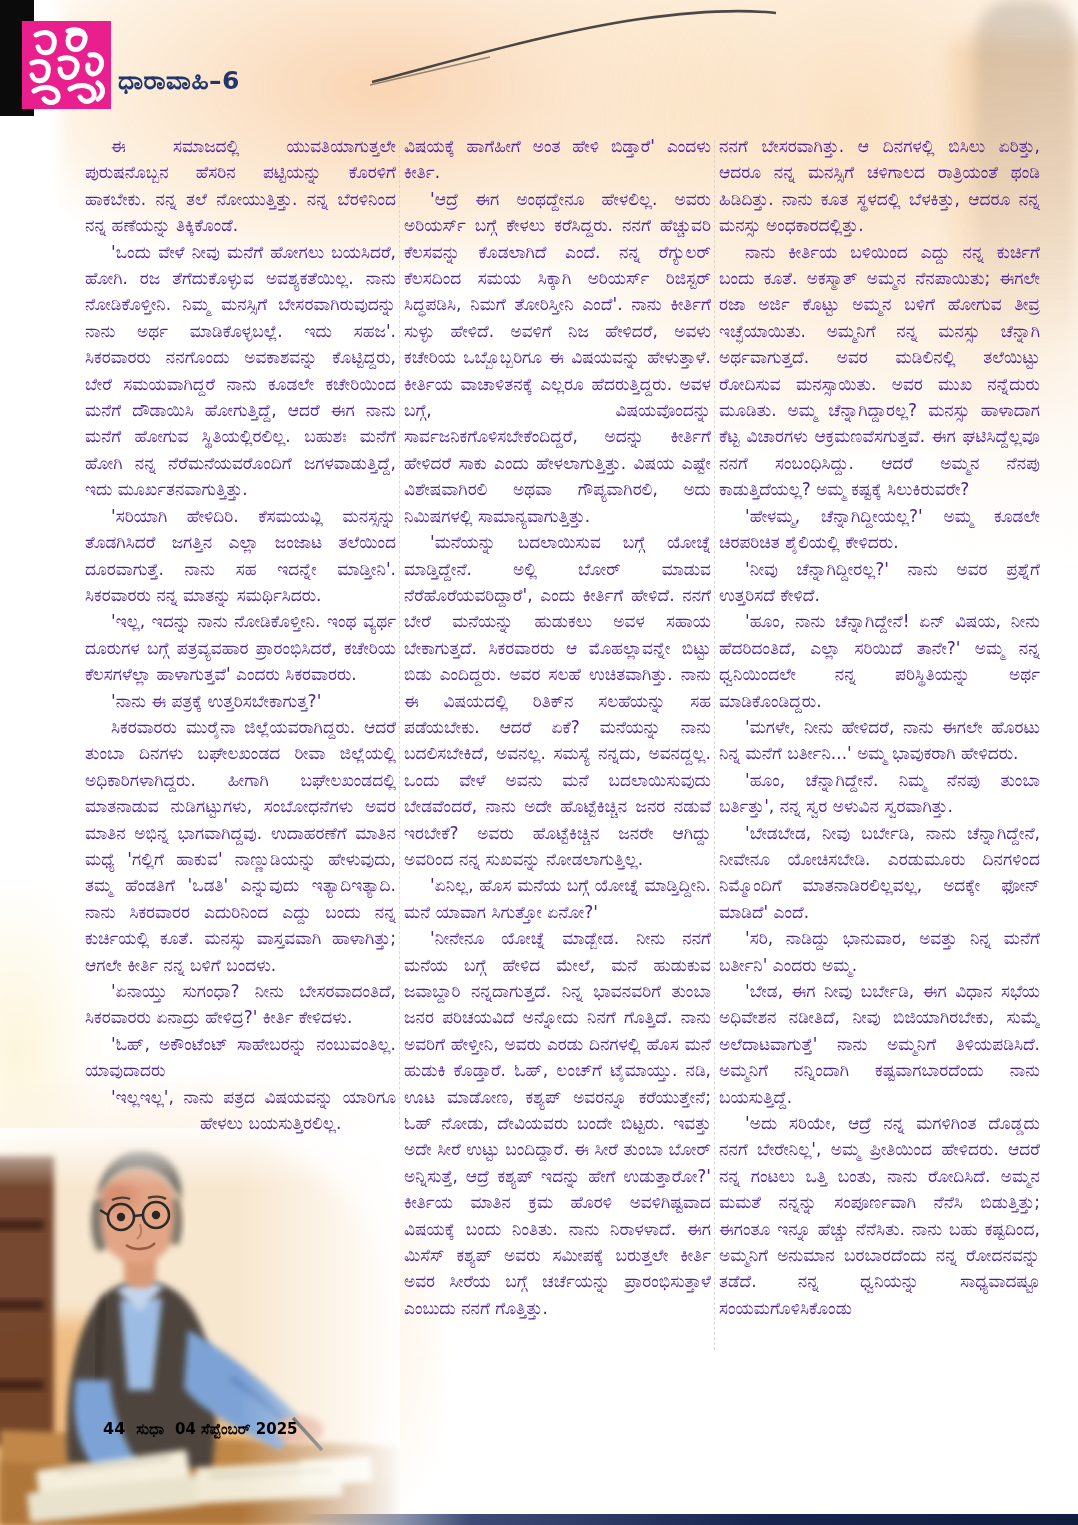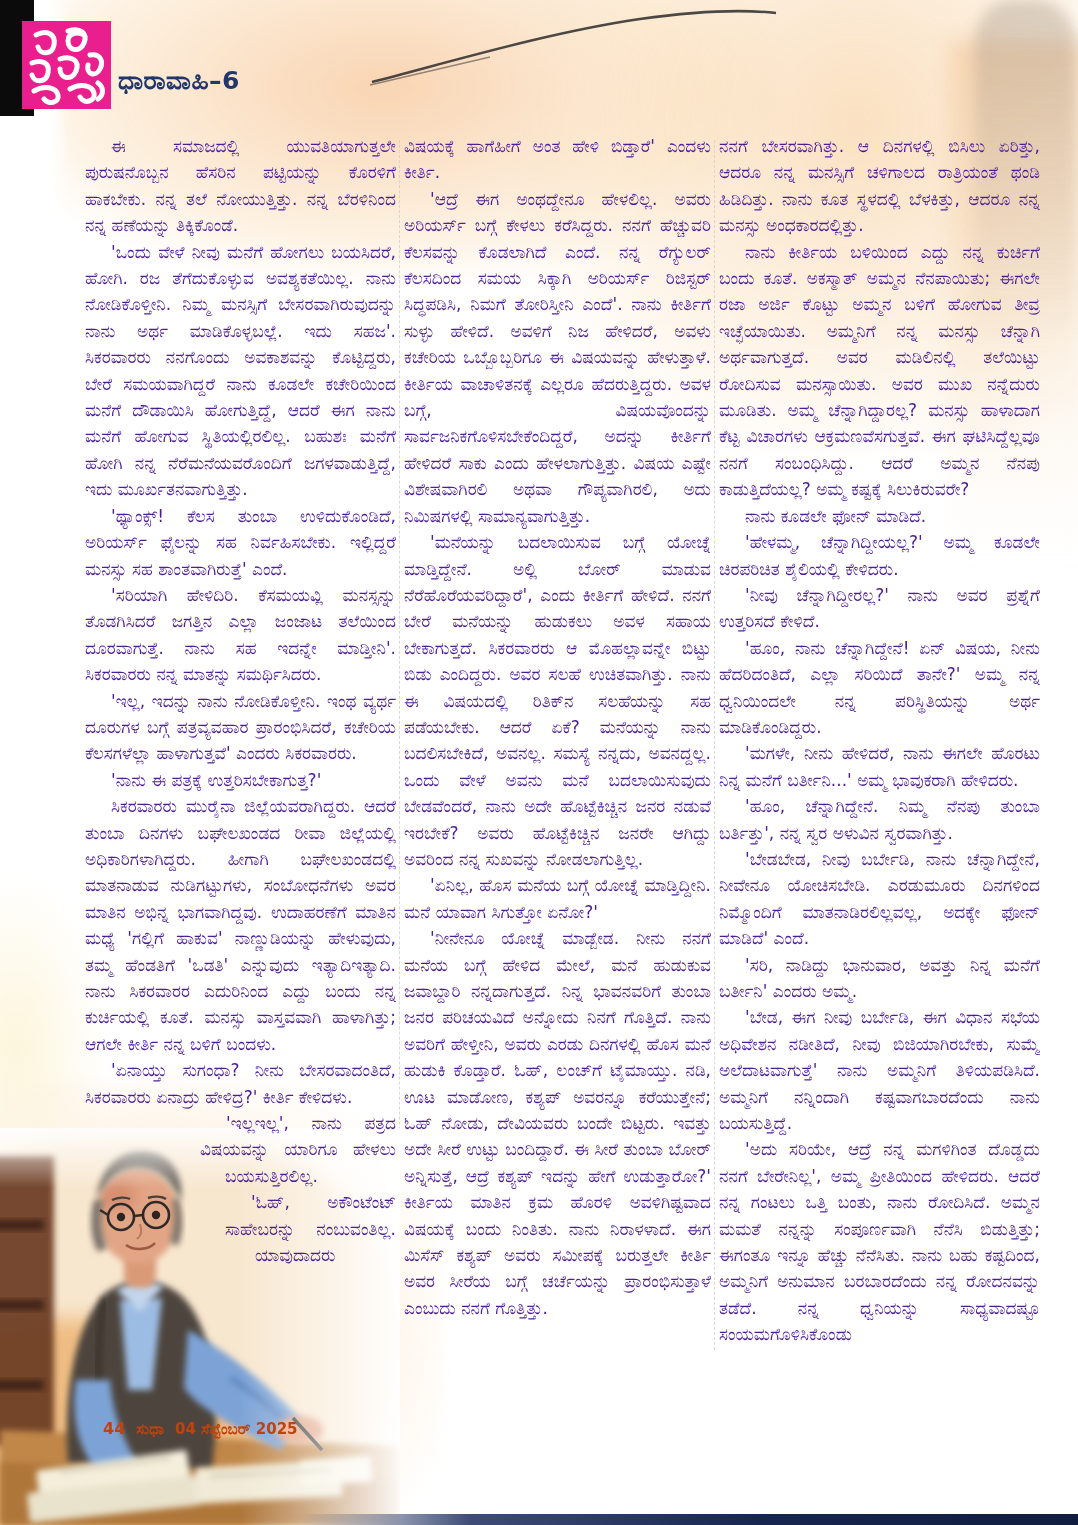--- a/index.html
+++ b/index.html
@@ -56,21 +56,21 @@
     border-left:1px dashed #cdcdcd;opacity:.75;
   }
   .rule-1{left:399px;}
   .rule-2{left:714px;}
   
   .illustration{position:absolute;left:0;top:1128px;width:400px;height:397px;}
   
   .footer{
     position:absolute;left:103px;top:1419px;z-index:5;
     display:flex;align-items:baseline;gap:11px;
-    font-size:15px;color:#c2410c;font-weight:700;
+    font-size:15px;color:#000000;font-weight:700;
   }
   .footer .pgno{font-size:16px;}
   
   .bottom-bar{
     position:absolute;left:300px;top:1514px;width:778px;height:11px;
     background:linear-gradient(90deg,rgba(27,44,94,0) 0%,rgba(27,44,94,.85) 22%,#16254f 60%,#111d40 100%);
   }
 </style>
 </head>
 <body>
@@ -188,40 +188,38 @@
 
       <rect x="240" y="0" width="160" height="397" fill="url(#fadeR)"></rect>
       <rect x="0" y="0" width="400" height="60" fill="url(#fadeT)"></rect>
     </svg>
   </div>
 
   <div class="col col-1" id="col1">
     <div class="illu-float"></div>
   <p>ಈ ಸಮಾಜದಲ್ಲಿ ಯುವತಿಯಾಗುತ್ತಲೇ ಪುರುಷನೊಬ್ಬನ ಹೆಸರಿನ ಪಟ್ಟಿಯನ್ನು ಕೊರಳಿಗೆ ಹಾಕಬೇಕು. ನನ್ನ ತಲೆ ನೋಯುತ್ತಿತ್ತು. ನನ್ನ ಬೆರಳಿನಿಂದ ನನ್ನ ಹಣೆಯನ್ನು ತಿಕ್ಕಿಕೊಂಡೆ.</p>
       <p>'ಒಂದು ವೇಳೆ ನೀವು ಮನೆಗೆ ಹೋಗಲು ಬಯಸಿದರೆ, ಹೋಗಿ. ರಜ ತೆಗೆದುಕೊಳ್ಳುವ ಅವಶ್ಯಕತೆಯಿಲ್ಲ. ನಾನು ನೋಡಿಕೊಳ್ತೀನಿ. ನಿಮ್ಮ ಮನಸ್ಸಿಗೆ ಬೇಸರವಾಗಿರುವುದನ್ನು ನಾನು ಅರ್ಥ ಮಾಡಿಕೊಳ್ಳಬಲ್ಲೆ. ಇದು ಸಹಜ'. ಸಿಕರವಾರರು ನನಗೊಂದು ಅವಕಾಶವನ್ನು ಕೊಟ್ಟಿದ್ದರು, ಬೇರೆ ಸಮಯವಾಗಿದ್ದರೆ ನಾನು ಕೂಡಲೇ ಕಚೇರಿಯಿಂದ ಮನೆಗೆ ದೌಡಾಯಿಸಿ ಹೋಗುತ್ತಿದ್ದೆ, ಆದರೆ ಈಗ ನಾನು ಮನೆಗೆ ಹೋಗುವ ಸ್ಥಿತಿಯಲ್ಲಿರಲಿಲ್ಲ. ಬಹುಶಃ ಮನೆಗೆ ಹೋಗಿ ನನ್ನ ನೆರೆಮನೆಯವರೊಂದಿಗೆ ಜಗಳವಾಡುತ್ತಿದ್ದೆ, ಇದು ಮೂರ್ಖತನವಾಗುತ್ತಿತ್ತು.</p>
-      <p>'ಥ್ಯಾಂಕ್ಸ್! ಕೆಲಸ ತುಂಬಾ ಉಳಿದುಕೊಂಡಿದೆ, ಅರಿಯರ್ಸ್ ಫೈಲನ್ನು ಸಹ ನಿರ್ವಹಿಸಬೇಕು. ಇಲ್ಲಿದ್ದರೆ ಮನಸ್ಸು ಸಹ ಶಾಂತವಾಗಿರುತ್ತೆ' ಎಂದೆ.</p>
       <p>'ಸರಿಯಾಗಿ ಹೇಳಿದಿರಿ. ಕೆಸಮಯವ್ಲಿ ಮನಸ್ಸನ್ನು ತೊಡಗಿಸಿದರೆ ಜಗತ್ತಿನ ಎಲ್ಲಾ ಜಂಜಾಟ ತಲೆಯಿಂದ ದೂರವಾಗುತ್ತೆ. ನಾನು ಸಹ ಇದನ್ನೇ ಮಾಡ್ತೀನಿ'. ಸಿಕರವಾರರು ನನ್ನ ಮಾತನ್ನು ಸಮರ್ಥಿಸಿದರು.</p>
       <p>'ಇಲ್ಲ, ಇದನ್ನು ನಾನು ನೋಡಿಕೊಳ್ತೀನಿ. ಇಂಥ ವ್ಯರ್ಥ ದೂರುಗಳ ಬಗ್ಗೆ ಪತ್ರವ್ಯವಹಾರ ಪ್ರಾರಂಭಿಸಿದರೆ, ಕಚೇರಿಯ ಕೆಲಸಗಳೆಲ್ಲಾ ಹಾಳಾಗುತ್ತವೆ' ಎಂದರು ಸಿಕರವಾರರು.</p>
       <p>'ನಾನು ಈ ಪತ್ರಕ್ಕೆ ಉತ್ತರಿಸಬೇಕಾಗುತ್ತ?'</p>
       <p>ಸಿಕರವಾರರು ಮುರೈನಾ ಜಿಲ್ಲೆಯವರಾಗಿದ್ದರು. ಆದರೆ ತುಂಬಾ ದಿನಗಳು ಬಘೇಲಖಂಡದ ರೀವಾ ಜಿಲ್ಲೆಯಲ್ಲಿ ಅಧಿಕಾರಿಗಳಾಗಿದ್ದರು. ಹೀಗಾಗಿ ಬಘೇಲಖಂಡದಲ್ಲಿ ಮಾತನಾಡುವ ನುಡಿಗಟ್ಟುಗಳು, ಸಂಬೋಧನೆಗಳು ಅವರ ಮಾತಿನ ಅಭಿನ್ನ ಭಾಗವಾಗಿದ್ದವು. ಉದಾಹರಣೆಗೆ ಮಾತಿನ ಮಧ್ಯೆ 'ಗಲ್ಲಿಗೆ ಹಾಕುವ' ನಾಣ್ಣುಡಿಯನ್ನು ಹೇಳುವುದು, ತಮ್ಮ ಹೆಂಡತಿಗೆ 'ಒಡತಿ' ಎನ್ನುವುದು ಇತ್ಯಾದಿಇತ್ಯಾದಿ. ನಾನು ಸಿಕರವಾರರ ಎದುರಿನಿಂದ ಎದ್ದು ಬಂದು ನನ್ನ ಕುರ್ಚಿಯಲ್ಲಿ ಕೂತೆ. ಮನಸ್ಸು ವಾಸ್ತವವಾಗಿ ಹಾಳಾಗಿತ್ತು; ಆಗಲೇ ಕೀರ್ತಿ ನನ್ನ ಬಳಿಗೆ ಬಂದಳು.</p>
       <p>'ಏನಾಯ್ತು ಸುಗಂಧಾ? ನೀನು ಬೇಸರವಾದಂತಿದೆ, ಸಿಕರವಾರರು ಏನಾದ್ರು ಹೇಳಿದ್ರ?' ಕೀರ್ತಿ ಕೇಳಿದಳು.</p>
+      <p>'ಓಹ್, ಅಕೌಂಟೆಂಟ್ ಸಾಹೇಬರನ್ನು ನಂಬುವಂತಿಲ್ಲ. ಯಾವುದಾದರು</p>
       <p>'ಇಲ್ಲಇಲ್ಲ', ನಾನು ಪತ್ರದ ವಿಷಯವನ್ನು ಯಾರಿಗೂ ಹೇಳಲು ಬಯಸುತ್ತಿರಲಿಲ್ಲ.</p>
-      <p>'ಓಹ್, ಅಕೌಂಟೆಂಟ್ ಸಾಹೇಬರನ್ನು ನಂಬುವಂತಿಲ್ಲ. ಯಾವುದಾದರು</p>
     </div>
   <div class="col col-2" id="col2">
       <p class="noindent">ವಿಷಯಕ್ಕೆ ಹಾಗೆಹೀಗೆ ಅಂತ ಹೇಳಿ ಬಿಡ್ತಾರೆ' ಎಂದಳು ಕೀರ್ತಿ.</p>
       <p>'ಆದ್ರೆ ಈಗ ಅಂಥದ್ದೇನೂ ಹೇಳಲಿಲ್ಲ. ಅವರು ಅರಿಯರ್ಸ್ ಬಗ್ಗೆ ಕೇಳಲು ಕರೆಸಿದ್ದರು. ನನಗೆ ಹೆಚ್ಚುವರಿ ಕೆಲಸವನ್ನು ಕೊಡಲಾಗಿದೆ ಎಂದೆ. ನನ್ನ ರೆಗ್ಯುಲರ್ ಕೆಲಸದಿಂದ ಸಮಯ ಸಿಕ್ಕಾಗಿ ಅರಿಯರ್ಸ್ ರಿಜಿಸ್ಟರ್ ಸಿದ್ಧಪಡಿಸಿ, ನಿಮಗೆ ತೋರಿಸ್ತೀನಿ ಎಂದೆ'. ನಾನು ಕೀರ್ತಿಗೆ ಸುಳ್ಳು ಹೇಳಿದೆ. ಅವಳಿಗೆ ನಿಜ ಹೇಳಿದರೆ, ಅವಳು ಕಚೇರಿಯ ಒಬ್ಬೊಬ್ಬರಿಗೂ ಈ ವಿಷಯವನ್ನು ಹೇಳುತ್ತಾಳೆ. ಕೀರ್ತಿಯ ವಾಚಾಳಿತನಕ್ಕೆ ಎಲ್ಲರೂ ಹೆದರುತ್ತಿದ್ದರು. ಅವಳ ಬಗ್ಗೆ, ವಿಷಯವೊಂದನ್ನು ಸಾರ್ವಜನಿಕಗೊಳಿಸಬೇಕೆಂದಿದ್ದರೆ, ಅದನ್ನು ಕೀರ್ತಿಗೆ ಹೇಳಿದರೆ ಸಾಕು ಎಂದು ಹೇಳಲಾಗುತ್ತಿತ್ತು. ವಿಷಯ ಎಷ್ಟೇ ವಿಶೇಷವಾಗಿರಲಿ ಅಥವಾ ಗೌಪ್ಯವಾಗಿರಲಿ, ಅದು ನಿಮಿಷಗಳಲ್ಲಿ ಸಾಮಾನ್ಯವಾಗುತ್ತಿತ್ತು.</p>
       <p>'ಮನೆಯನ್ನು ಬದಲಾಯಿಸುವ ಬಗ್ಗೆ ಯೋಚ್ನೆ ಮಾಡ್ತಿದ್ದೇನೆ. ಅಲ್ಲಿ ಬೋರ್ ಮಾಡುವ ನೆರೆಹೊರೆಯವರಿದ್ದಾರೆ', ಎಂದು ಕೀರ್ತಿಗೆ ಹೇಳಿದೆ. ನನಗೆ ಬೇರೆ ಮನೆಯನ್ನು ಹುಡುಕಲು ಅವಳ ಸಹಾಯ ಬೇಕಾಗುತ್ತದೆ. ಸಿಕರವಾರರು ಆ ಮೊಹಲ್ಲಾವನ್ನೇ ಬಿಟ್ಟು ಬಿಡು ಎಂದಿದ್ದರು. ಅವರ ಸಲಹೆ ಉಚಿತವಾಗಿತ್ತು. ನಾನು ಈ ವಿಷಯದಲ್ಲಿ ರಿತಿಕ್‌ನ ಸಲಹೆಯನ್ನು ಸಹ ಪಡೆಯಬೇಕು. ಆದರೆ ಏಕೆ? ಮನೆಯನ್ನು ನಾನು ಬದಲಿಸಬೇಕಿದೆ, ಅವನಲ್ಲ. ಸಮಸ್ಯೆ ನನ್ನದು, ಅವನದ್ದಲ್ಲ. ಒಂದು ವೇಳೆ ಅವನು ಮನೆ ಬದಲಾಯಿಸುವುದು ಬೇಡವೆಂದರೆ, ನಾನು ಅದೇ ಹೊಟ್ಟೆಕಿಚ್ಚಿನ ಜನರ ನಡುವೆ ಇರಬೇಕೆ? ಅವರು ಹೊಟ್ಟೆಕಿಚ್ಚಿನ ಜನರೇ ಆಗಿದ್ದು ಅವರಿಂದ ನನ್ನ ಸುಖವನ್ನು ನೋಡಲಾಗುತ್ತಿಲ್ಲ.</p>
       <p>'ಏನಿಲ್ಲ, ಹೊಸ ಮನೆಯ ಬಗ್ಗೆ ಯೋಚ್ನೆ ಮಾಡ್ತಿದ್ದೀನಿ. ಮನೆ ಯಾವಾಗ ಸಿಗುತ್ತೋ ಏನೋ?'</p>
       <p>'ನೀನೇನೂ ಯೋಚ್ನೆ ಮಾಡ್ಬೇಡ. ನೀನು ನನಗೆ ಮನೆಯ ಬಗ್ಗೆ ಹೇಳಿದ ಮೇಲೆ, ಮನೆ ಹುಡುಕುವ ಜವಾಬ್ದಾರಿ ನನ್ನದಾಗುತ್ತದೆ. ನಿನ್ನ ಭಾವನವರಿಗೆ ತುಂಬಾ ಜನರ ಪರಿಚಯವಿದೆ ಅನ್ನೋದು ನಿನಗೆ ಗೊತ್ತಿದೆ. ನಾನು ಅವರಿಗೆ ಹೇಳ್ತೀನಿ, ಅವರು ಎರಡು ದಿನಗಳಲ್ಲಿ ಹೊಸ ಮನೆ ಹುಡುಕಿ ಕೊಡ್ತಾರೆ. ಓಹ್, ಲಂಚ್‌ಗೆ ಟೈಮಾಯ್ತು. ನಡಿ, ಊಟ ಮಾಡೋಣ, ಕಶ್ಯಪ್ ಅವರನ್ನೂ ಕರೆಯುತ್ತೇನೆ; ಓಹ್ ನೋಡು, ದೇವಿಯವರು ಬಂದೇ ಬಿಟ್ಟರು. ಇವತ್ತು ಅದೇ ಸೀರೆ ಉಟ್ಟು ಬಂದಿದ್ದಾರೆ. ಈ ಸೀರೆ ತುಂಬಾ ಬೋರ್ ಅನ್ನಿಸುತ್ತೆ, ಆದ್ರೆ ಕಶ್ಯಪ್ ಇದನ್ನು ಹೇಗೆ ಉಡುತ್ತಾರೋ?' ಕೀರ್ತಿಯ ಮಾತಿನ ಕ್ರಮ ಹೊರಳಿ ಅವಳಿಗಿಷ್ಟವಾದ ವಿಷಯಕ್ಕೆ ಬಂದು ನಿಂತಿತು. ನಾನು ನಿರಾಳಳಾದೆ. ಈಗ ಮಿಸೆಸ್ ಕಶ್ಯಪ್ ಅವರು ಸಮೀಪಕ್ಕೆ ಬರುತ್ತಲೇ ಕೀರ್ತಿ ಅವರ ಸೀರೆಯ ಬಗ್ಗೆ ಚರ್ಚೆಯನ್ನು ಪ್ರಾರಂಭಿಸುತ್ತಾಳೆ ಎಂಬುದು ನನಗೆ ಗೊತ್ತಿತ್ತು.</p>
     </div>
   <div class="col col-3" id="col3">
       <p class="noindent">ನನಗೆ ಬೇಸರವಾಗಿತ್ತು. ಆ ದಿನಗಳಲ್ಲಿ ಬಿಸಿಲು ಏರಿತ್ತು, ಆದರೂ ನನ್ನ ಮನಸ್ಸಿಗೆ ಚಳಿಗಾಲದ ರಾತ್ರಿಯಂತೆ ಥಂಡಿ ಹಿಡಿದಿತ್ತು. ನಾನು ಕೂತ ಸ್ಥಳದಲ್ಲಿ ಬೆಳಕಿತ್ತು, ಆದರೂ ನನ್ನ ಮನಸ್ಸು ಅಂಧಕಾರದಲ್ಲಿತ್ತು.</p>
       <p>ನಾನು ಕೀರ್ತಿಯ ಬಳಿಯಿಂದ ಎದ್ದು ನನ್ನ ಕುರ್ಚಿಗೆ ಬಂದು ಕೂತೆ. ಅಕಸ್ಮಾತ್ ಅಮ್ಮನ ನೆನಪಾಯಿತು; ಈಗಲೇ ರಜಾ ಅರ್ಜಿ ಕೊಟ್ಟು ಅಮ್ಮನ ಬಳಿಗೆ ಹೋಗುವ ತೀವ್ರ ಇಚ್ಛೆಯಾಯಿತು. ಅಮ್ಮನಿಗೆ ನನ್ನ ಮನಸ್ಸು ಚೆನ್ನಾಗಿ ಅರ್ಥವಾಗುತ್ತದೆ. ಅವರ ಮಡಿಲಿನಲ್ಲಿ ತಲೆಯಿಟ್ಟು ರೋದಿಸುವ ಮನಸ್ಸಾಯಿತು. ಅವರ ಮುಖ ನನ್ನೆದುರು ಮೂಡಿತು. ಅಮ್ಮ ಚೆನ್ನಾಗಿದ್ದಾರಲ್ಲ? ಮನಸ್ಸು ಹಾಳಾದಾಗ ಕೆಟ್ಟ ವಿಚಾರಗಳು ಆಕ್ರಮಣವೆಸಗುತ್ತವೆ. ಈಗ ಘಟಿಸಿದ್ದೆಲ್ಲವೂ ನನಗೆ ಸಂಬಂಧಿಸಿದ್ದು. ಆದರೆ ಅಮ್ಮನ ನೆನಪು ಕಾಡುತ್ತಿದೆಯಲ್ಲ? ಅಮ್ಮ ಕಷ್ಟಕ್ಕೆ ಸಿಲುಕಿರುವರೇ?</p>
-      <p>ನಾನು ಕೂಡಲೇ ಫೋನ್ ಮಾಡಿದೆ.</p>
       <p>'ಹೇಳಮ್ಮ, ಚೆನ್ನಾಗಿದ್ದೀಯಲ್ಲ?' ಅಮ್ಮ ಕೂಡಲೇ ಚಿರಪರಿಚಿತ ಶೈಲಿಯಲ್ಲಿ ಕೇಳಿದರು.</p>
       <p>'ನೀವು ಚೆನ್ನಾಗಿದ್ದೀರಲ್ಲ?' ನಾನು ಅವರ ಪ್ರಶ್ನೆಗೆ ಉತ್ತರಿಸದೆ ಕೇಳಿದೆ.</p>
       <p>'ಹೂಂ, ನಾನು ಚೆನ್ನಾಗಿದ್ದೇನೆ! ಏನ್ ವಿಷಯ, ನೀನು ಹೆದರಿದಂತಿದೆ, ಎಲ್ಲಾ ಸರಿಯಿದೆ ತಾನೇ?' ಅಮ್ಮ ನನ್ನ ಧ್ವನಿಯಿಂದಲೇ ನನ್ನ ಪರಿಸ್ಥಿತಿಯನ್ನು ಅರ್ಥ ಮಾಡಿಕೊಂಡಿದ್ದರು.</p>
       <p>'ಮಗಳೇ, ನೀನು ಹೇಳಿದರೆ, ನಾನು ಈಗಲೇ ಹೊರಟು ನಿನ್ನ ಮನೆಗೆ ಬರ್ತೀನಿ...' ಅಮ್ಮ ಭಾವುಕರಾಗಿ ಹೇಳಿದರು.</p>
       <p>'ಹೂಂ, ಚೆನ್ನಾಗಿದ್ದೇನೆ. ನಿಮ್ಮ ನೆನಪು ತುಂಬಾ ಬರ್ತಿತ್ತು', ನನ್ನ ಸ್ವರ ಅಳುವಿನ ಸ್ವರವಾಗಿತ್ತು.</p>
       <p>'ಬೇಡಬೇಡ, ನೀವು ಬರ್ಬೇಡಿ, ನಾನು ಚೆನ್ನಾಗಿದ್ದೇನೆ, ನೀವೇನೂ ಯೋಚಿಸಬೇಡಿ. ಎರಡುಮೂರು ದಿನಗಳಿಂದ ನಿಮ್ಮೊಂದಿಗೆ ಮಾತನಾಡಿರಲಿಲ್ಲವಲ್ಲ, ಅದಕ್ಕೇ ಫೋನ್ ಮಾಡಿದೆ' ಎಂದೆ.</p>
       <p>'ಸರಿ, ನಾಡಿದ್ದು ಭಾನುವಾರ, ಅವತ್ತು ನಿನ್ನ ಮನೆಗೆ ಬರ್ತೀನಿ' ಎಂದರು ಅಮ್ಮ.</p>
       <p>'ಬೇಡ, ಈಗ ನೀವು ಬರ್ಬೇಡಿ, ಈಗ ವಿಧಾನ ಸಭೆಯ ಅಧಿವೇಶನ ನಡೀತಿದೆ, ನೀವು ಬಿಜಿಯಾಗಿರಬೇಕು, ಸುಮ್ಮೆ ಅಲೆದಾಟವಾಗುತ್ತೆ' ನಾನು ಅಮ್ಮನಿಗೆ ತಿಳಿಯಪಡಿಸಿದೆ. ಅಮ್ಮನಿಗೆ ನನ್ನಿಂದಾಗಿ ಕಷ್ಟವಾಗಬಾರದೆಂದು ನಾನು ಬಯಸುತ್ತಿದ್ದೆ.</p>
       <p>'ಅದು ಸರಿಯೇ, ಆದ್ರೆ ನನ್ನ ಮಗಳಿಗಿಂತ ದೊಡ್ಡದು ನನಗೆ ಬೇರೇನಿಲ್ಲ', ಅಮ್ಮ ಪ್ರೀತಿಯಿಂದ ಹೇಳಿದರು. ಆದರೆ ನನ್ನ ಗಂಟಲು ಒತ್ತಿ ಬಂತು, ನಾನು ರೋದಿಸಿದೆ. ಅಮ್ಮನ ಮಮತೆ ನನ್ನನ್ನು ಸಂಪೂರ್ಣವಾಗಿ ನೆನೆಸಿ ಬಿಡುತ್ತಿತ್ತು; ಈಗಂತೂ ಇನ್ನೂ ಹೆಚ್ಚು ನೆನೆಸಿತು. ನಾನು ಬಹು ಕಷ್ಟದಿಂದ, ಅಮ್ಮನಿಗೆ ಅನುಮಾನ ಬರಬಾರದೆಂದು ನನ್ನ ರೋದನವನ್ನು ತಡೆದೆ. ನನ್ನ ಧ್ವನಿಯನ್ನು ಸಾಧ್ಯವಾದಷ್ಟೂ ಸಂಯಮಗೊಳಿಸಿಕೊಂಡು</p>
     </div>

